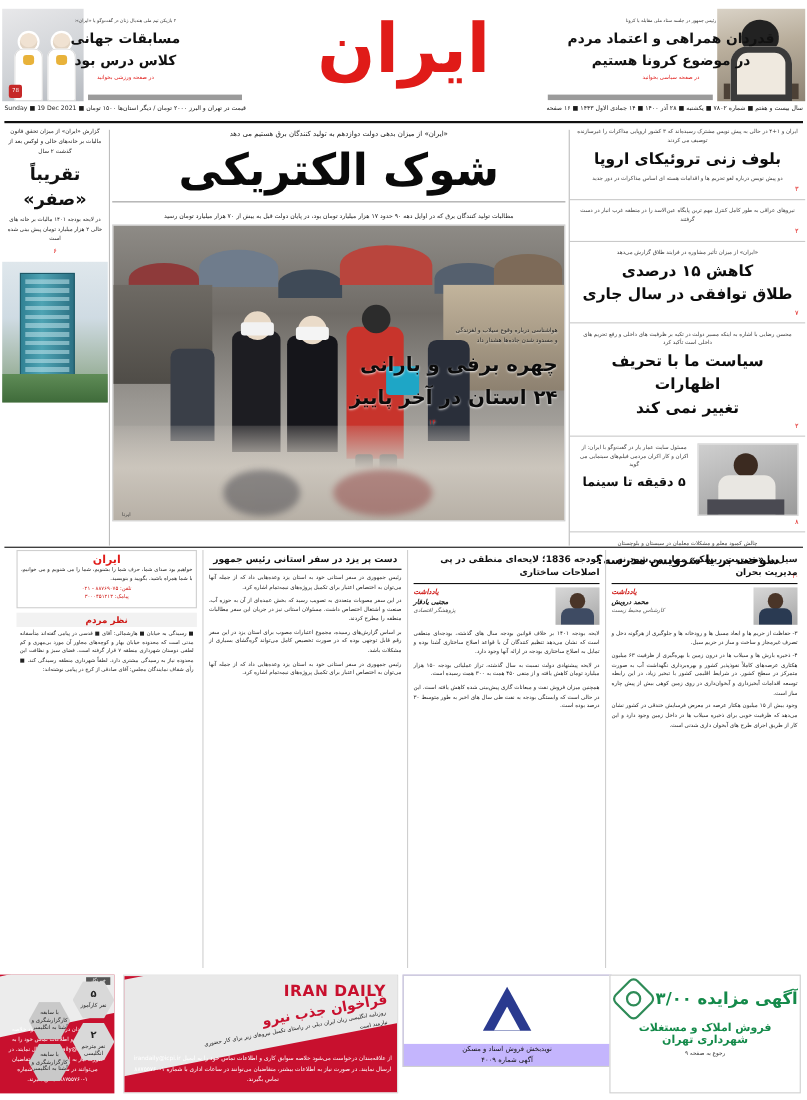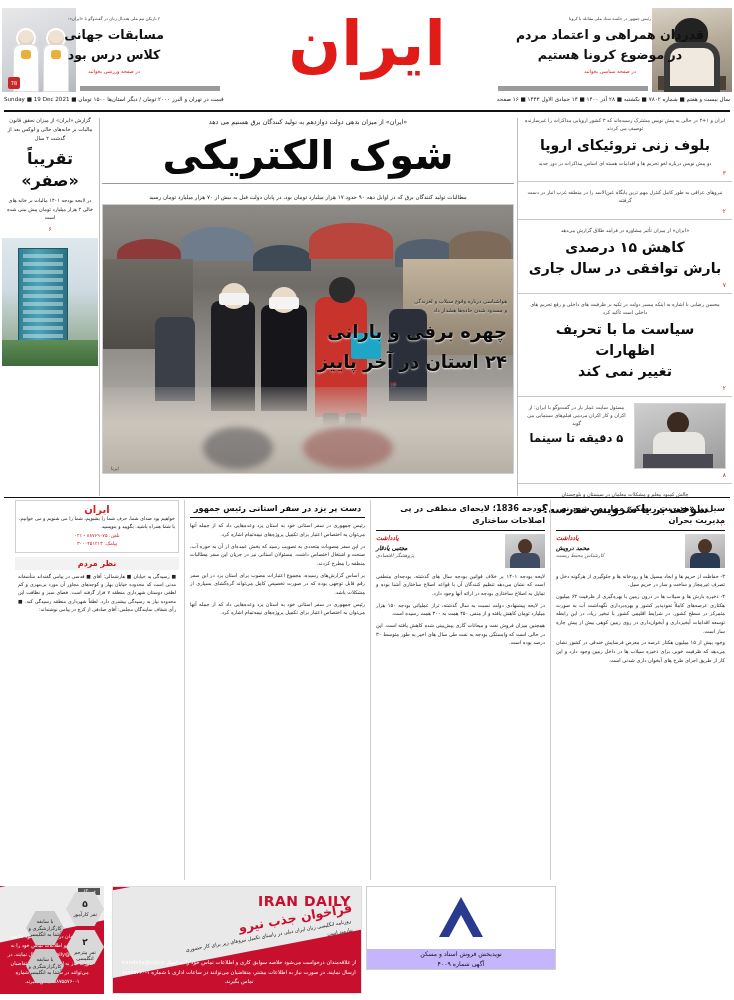--- a/index.html
+++ b/index.html
@@ -316,21 +316,21 @@
     </div>
 
     <div class="rstory">
       <div class="rk">نیروهای عراقی به طور کامل کنترل مهم ترین پایگاه عین‌الاسد را در منطقه غرب انبار در دست گرفتند</div>
       <div class="pg">۲</div>
     </div>
 
     <div class="rstory">
       <div class="rk">«ایران» از میزان تأثیر مشاوره در فرایند طلاق گزارش می‌دهد</div>
       <div class="rt">کاهش ۱۵ درصدی</div>
-      <div class="rt">بارش توافقی در سال جاری</div>
+      <div class="rt">طلاق توافقی در سال جاری</div>
       <div class="pg">۷</div>
     </div>
 
     <div class="rstory">
       <div class="rk">محسن رضایی با اشاره به اینکه مسیر دولت در تکیه بر ظرفیت های داخلی و رفع تحریم های داخلی است تأکید کرد</div>
       <div class="rt">سیاست ما با تحریف اظهارات</div>
       <div class="rt">تغییر نمی کند</div>
       <div class="pg">۲</div>
     </div>
 
@@ -532,16 +532,27 @@
     <div class="ad-paidar">
       <div class="paidar-top">
         <div class="paidar-mark"></div>
       </div>
       <div class="paidar-txt">نویدبخش فروش اسناد و مسکن</div>
       <div class="paidar-txt">آگهی شماره ۴۰۰۹</div>
       <div class="paidar-txt" style="font-size:5.2px;">شرکت سرمایه گذاری پایدار ایرانیان</div>
       <div class="paidar-bar">paidariranian.com</div>
     </div>
 
+    <div class="ad-auction">
+      <div class="auc-row">
+        <div class="auc-title">آگهی مزایده ۳/۰۰</div>
+        <div class="auc-logo">
+            <i></i>
+            <b></b>
+          </div>
+      </div>
+      <div class="auc-sub">فروش املاک و مستغلات شهرداری تهران</div>
+      <div class="auc-ref">رجوع به صفحه ۹</div>
+    </div>
 
   </div>
 
 </div>
 
 </body></html>

